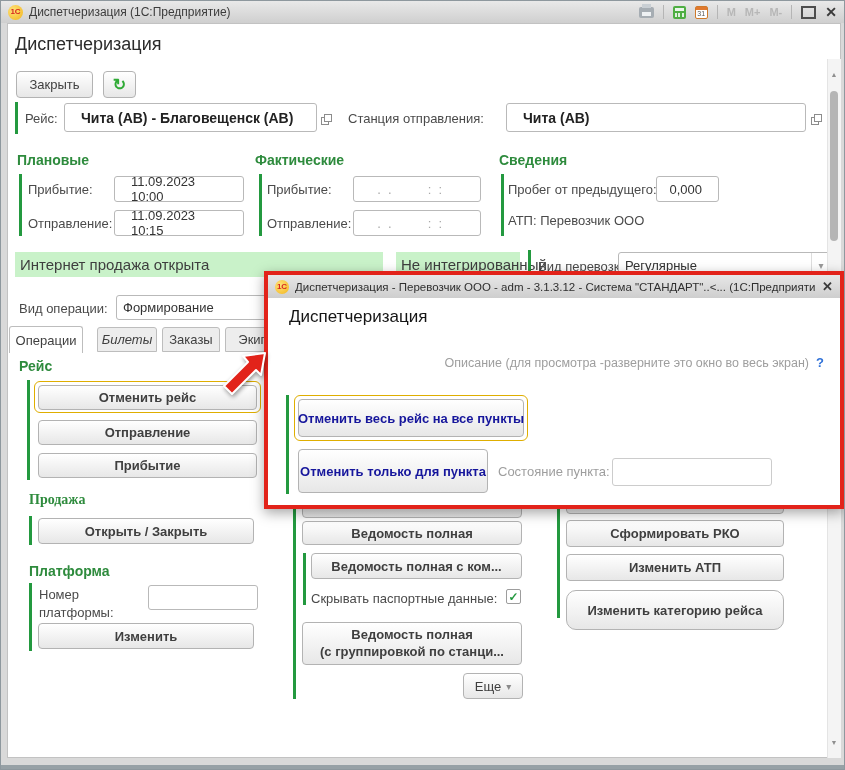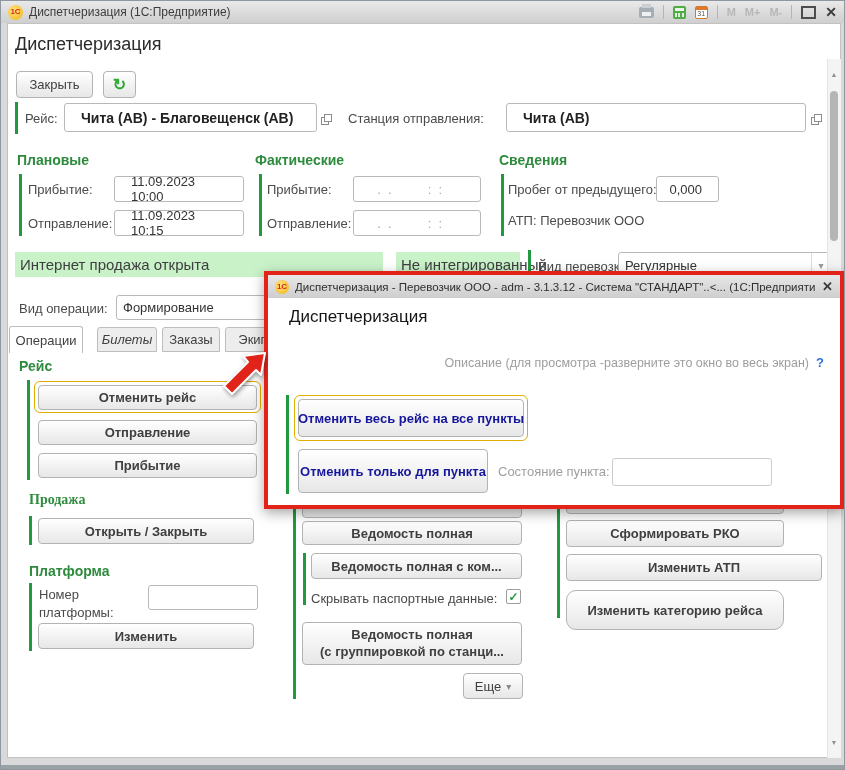--- a/index.html
+++ b/index.html
@@ -195,21 +195,21 @@
     <span>(с группировкой по станци...</span>
   </div>
   <div class="btn plain" style="left:462px;top:672px;width:60px;height:26px;gap:5px;">
     <span>Еще</span>
     <span style="color:#8a8a8a;font-size:10px;">▾</span>
   </div>
 
   <div class="gline" style="left:556px;top:470px;height:147px;"></div>
   <div class="btn" style="left:565px;top:477px;width:218px;height:36px;"></div>
   <div class="btn" style="left:565px;top:519px;width:218px;height:27px;">Сформировать РКО</div>
-  <div class="btn" style="left:565px;top:553px;width:256px;height:27px;">Изменить АТП</div>
+  <div class="btn" style="left:565px;top:553px;width:218px;height:27px;">Изменить АТП</div>
   <div class="btn" style="left:565px;top:589px;width:218px;height:40px;border-radius:10px;">Изменить категорию рейса</div>
 
   <div class="vtrack"></div>
   <div class="varr" style="top:70px;">▲</div>
   <div class="vthumb"></div>
   <div class="varr" style="top:738px;">▼</div>
 
   <div class="dialog">
     <div class="dlg-titlebar">
       <span class="logo1c" style="width:14px;height:14px;">

